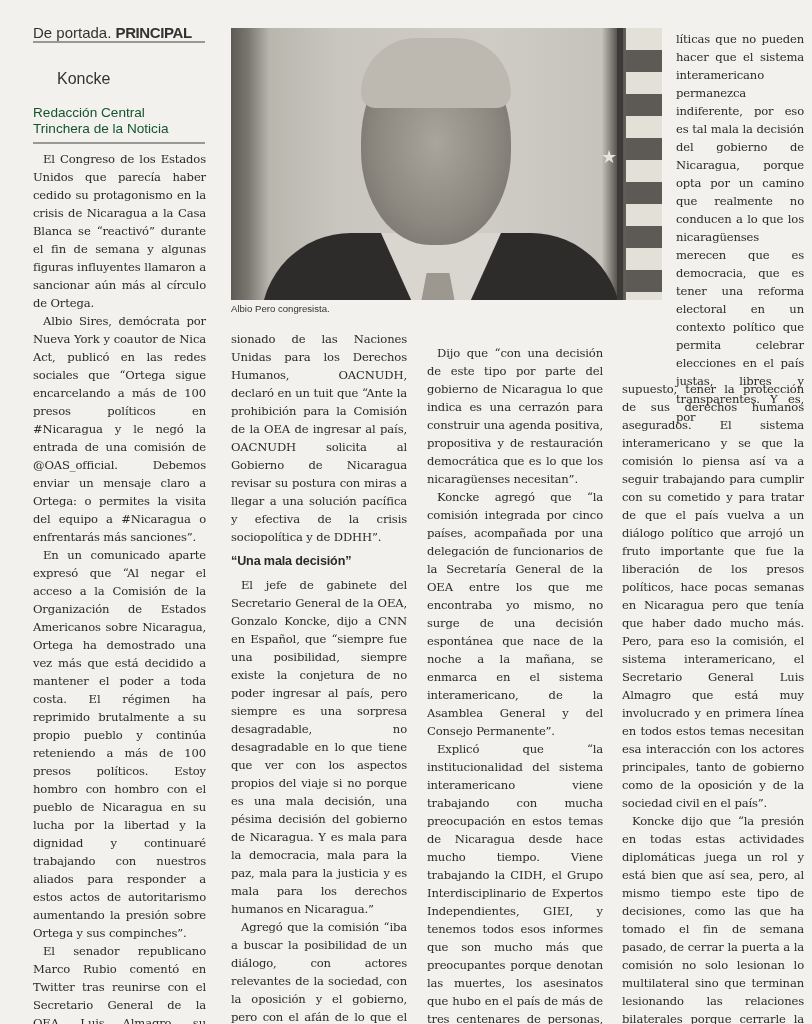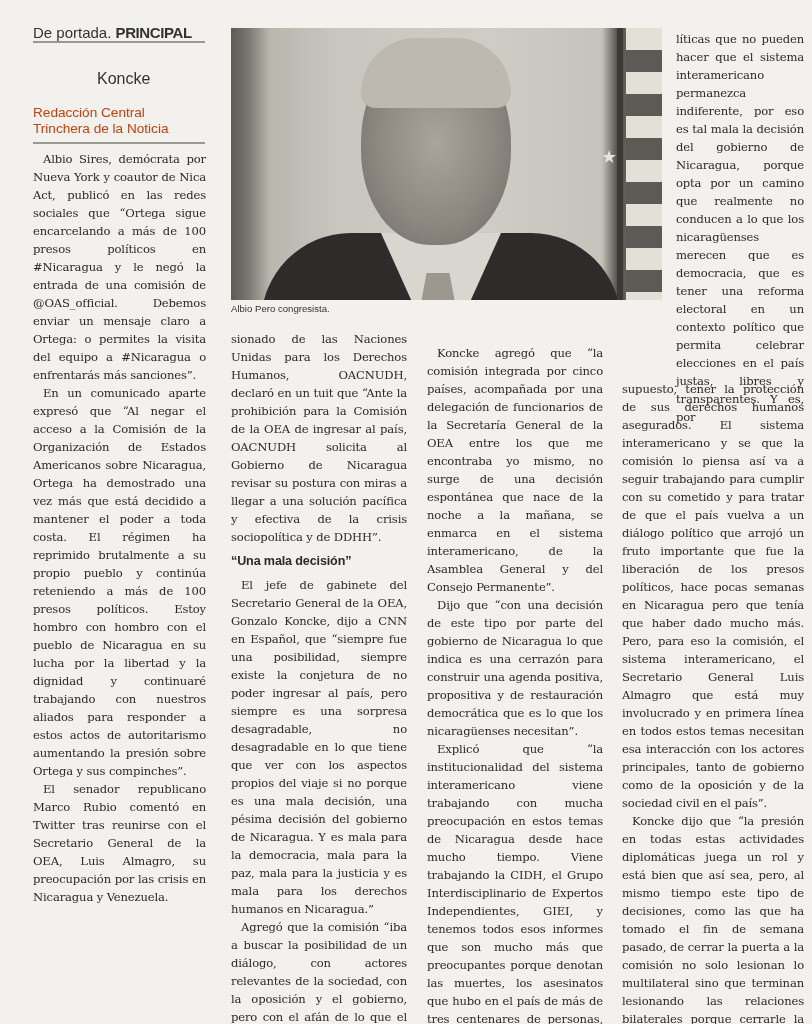--- a/index.html
+++ b/index.html
@@ -16,25 +16,25 @@
   .col p { margin: 0; text-indent: 10px; }
   .col p.noindent { text-indent: 0; }
   .section-head {
     position: absolute; left: 33px; top: 24px; width: 172px;
     font-size: 15px; color: #333;
     border-bottom: 2px solid #9a9893; 
   }
   .section-head b { font-family: "Liberation Sans", sans-serif; font-weight: bold; letter-spacing: -0.4px; }
   .headline {
     position: absolute; left: 57px; top: 70px;
-    font-size: 16px; color: #333; margin-left: 40px;
+    font-size: 16px; color: #333;
   }
   .byline {
     position: absolute; left: 33px; top: 105px; width: 172px;
-    font-size: 13.6px; line-height: 16px; color: #c2410c;
+    font-size: 13.6px; line-height: 16px; color: #14532d;
     border-bottom: 2px solid #9a9893; padding-bottom: 5px;
   }
   .photo {
     position: absolute; left: 231px; top: 28px; width: 431px; height: 272px;
     background: linear-gradient(90deg, #5d5a55 0%, #7a7771 4%, #b9b6ae 9%, #c9c6bf 25%, #cfccc5 60%, #c6c3bc 86%, #4a4743 90%, #8c8983 94%, #ddd9d2 97%, #777 100%);
     overflow: hidden;
   }
   .photo .suit {
     position: absolute; left: 30px; top: 205px; width: 360px; height: 90px;
     background: #2d2c2a; border-radius: 140px 140px 0 0;
@@ -80,20 +80,21 @@
 </div>
 
 <div class="headline sans">Koncke</div>
 
 <div class="byline sans">
   <div>Redacción Central</div>
   <div>Trinchera de la Noticia</div>
 </div>
 
 <div class="col serif" style="left:33px; top:150px; width:173px;">
+  <p>El Congreso de los Estados Unidos que parecía haber cedido su protagonismo en la crisis de Nicaragua a la Casa Blanca se “reactivó” durante el fin de semana y algunas figuras influyentes llamaron a sancionar aún más al círculo de Ortega.</p>
   <p>Albio Sires, demócrata por Nueva York y coautor de Nica Act, publicó en las redes sociales que “Ortega sigue encarcelando a más de 100 presos políticos en #Nicaragua y le negó la entrada de una comisión de @OAS_official. Debemos enviar un mensaje claro a Ortega: o permites la visita del equipo a #Nicaragua o enfrentarás más sanciones”.</p>
   <p>En un comunicado aparte expresó que “Al negar el acceso a la Comisión de la Organización de Estados Americanos sobre Nicaragua, Ortega ha demostrado una vez más que está decidido a mantener el poder a toda costa. El régimen ha reprimido brutalmente a su propio pueblo y continúa reteniendo a más de 100 presos políticos. Estoy hombro con hombro con el pueblo de Nicaragua en su lucha por la libertad y la dignidad y continuaré trabajando con nuestros aliados para responder a estos actos de autoritarismo aumentando la presión sobre Ortega y sus compinches”.</p>
   <p>El senador republicano Marco Rubio comentó en Twitter tras reunirse con el Secretario General de la OEA, Luis Almagro, su preocupación por las crisis en Nicaragua y Venezuela.</p>
 
 </div>
 
 <div class="photo" title="Portrait of Albio Sires beside a U.S. flag">
   <div class="suit"></div>
   <div class="shirt"></div>
   <div class="tie"></div>
@@ -106,22 +107,22 @@
 <div class="caption">Albio Pero congresista.</div>
 
 <div class="col serif" style="left:231px; top:330px; width:176px;">
   <p class="noindent">sionado de las Naciones Unidas para los Derechos Humanos, OACNUDH, declaró en un tuit que “Ante la prohibición para la Comisión de la OEA de ingresar al país, OACNUDH solicita al Gobierno de Nicaragua revisar su postura con miras a llegar a una solución pacífica y efectiva de la crisis sociopolítica y de DDHH”.</p>
   <p class="subhead">“Una mala decisión”</p>
   <p>El jefe de gabinete del Secretario General de la OEA, Gonzalo Koncke, dijo a CNN en Español, que “siempre fue una posibilidad, siempre existe la conjetura de no poder ingresar al país, pero siempre es una sorpresa desagradable, no desagradable en lo que tiene que ver con los aspectos propios del viaje si no porque es una mala decisión, una pésima decisión del gobierno de Nicaragua. Y es mala para la democracia, mala para la paz, mala para la justicia y es mala para los derechos humanos en Nicaragua.”</p>
   <p>Agregó que la comisión “iba a buscar la posibilidad de un diálogo, con actores relevantes de la sociedad, con la oposición y el gobierno, pero con el afán de lo que el país necesita que es la institucionalización democrática”.</p>
 </div>
 
 <div class="col serif" style="left:427px; top:344px; width:176px;">
+  <p>Dijo que “con una decisión de este tipo por parte del gobierno de Nicaragua lo que indica es una cerrazón para construir una agenda positiva, propositiva y de restauración democrática que es lo que los nicaragüenses necesitan”.</p>
   <p>Koncke agregó que “la comisión integrada por cinco países, acompañada por una delegación de funcionarios de la Secretaría General de la OEA entre los que me encontraba yo mismo, no surge de una decisión espontánea que nace de la noche a la mañana, se enmarca en el sistema interamericano, de la Asamblea General y del Consejo Permanente”.</p>
-  <p>Dijo que “con una decisión de este tipo por parte del gobierno de Nicaragua lo que indica es una cerrazón para construir una agenda positiva, propositiva y de restauración democrática que es lo que los nicaragüenses necesitan”.</p>
   <p>Explicó que “la institucionalidad del sistema interamericano viene trabajando con mucha preocupación en estos temas de Nicaragua desde hace mucho tiempo. Viene trabajando la CIDH, el Grupo Interdisciplinario de Expertos Independientes, GIEI, y tenemos todos esos informes que son mucho más que preocupantes porque denotan las muertes, los asesinatos que hubo en el país de más de tres centenares de personas, los presos políticos que hubo en el país y toda una sucesión de violaciones de derechos, la falta de libertades civiles y po-</p>
 </div>
 
 <div class="col serif" style="left:676px; top:30px; width:128px;">
   <p class="noindent">líticas que no pueden hacer que el sistema interamericano permanezca indiferente, por eso es tal mala la decisión del gobierno de Nicaragua, porque opta por un camino que realmente no conducen a lo que los nicaragüenses merecen que es democracia, que es tener una reforma electoral en un contexto político que permita celebrar elecciones en el país justas, libres y transparentes. Y es, por</p>
 </div>
 
 <div class="col serif" style="left:622px; top:380px; width:182px;">
   <p class="noindent">supuesto, tener la protección de sus derechos humanos asegurados. El sistema interamericano y se que la comisión lo piensa así va a seguir trabajando para cumplir con su cometido y para tratar de que el país vuelva a un diálogo político que arrojó un fruto importante que fue la liberación de los presos políticos, hace pocas semanas en Nicaragua pero que tenía que haber dado mucho más. Pero, para eso la comisión, el sistema interamericano, el Secretario General Luis Almagro que está muy involucrado y en primera línea en todos estos temas necesitan esa interacción con los actores principales, tanto de gobierno como de la oposición y de la sociedad civil en el país”.</p>
   <p>Koncke dijo que “la presión en todas estas actividades diplomáticas juega un rol y está bien que así sea, pero, al mismo tiempo este tipo de decisiones, como las que ha tomado el fin de semana pasado, de cerrar la puerta a la comisión no solo lesionan lo multilateral sino que terminan lesionando las relaciones bilaterales porque cerrarle la puerta a estos países implica una actitud poca amistosa hacia ellos”.</p>

